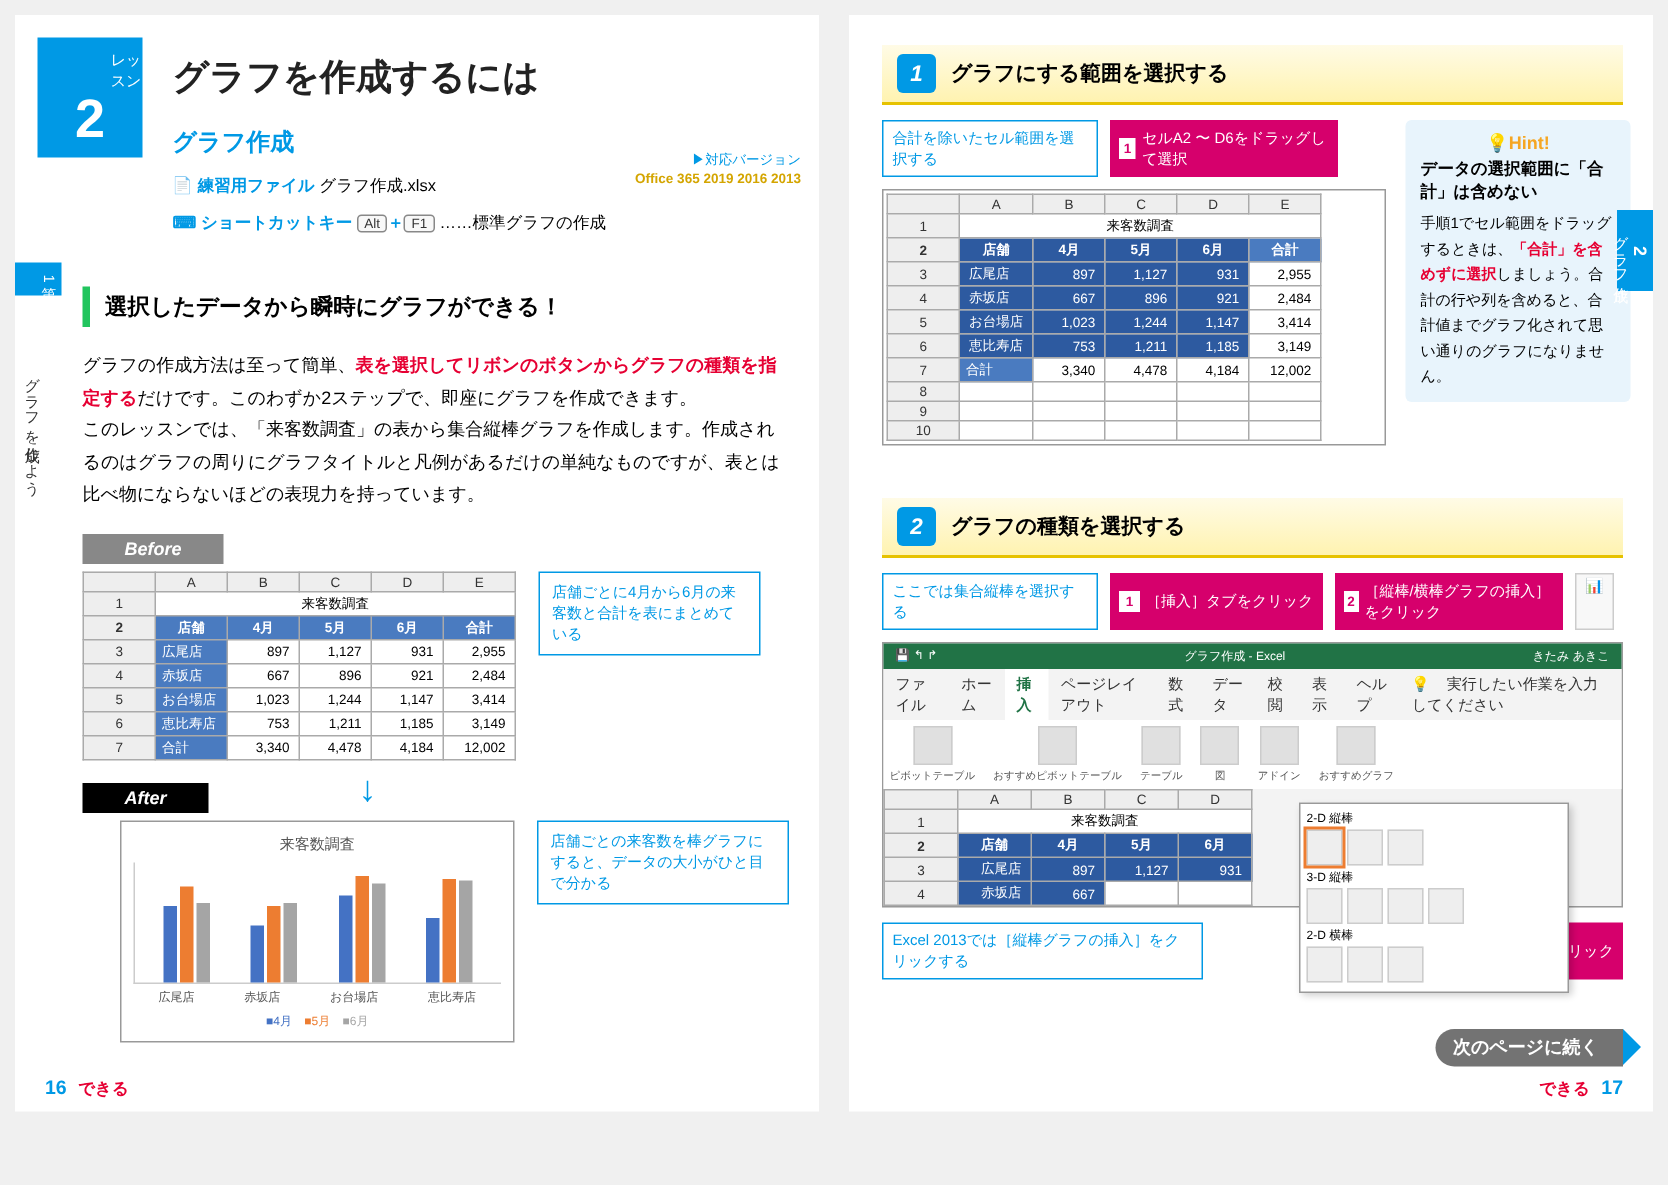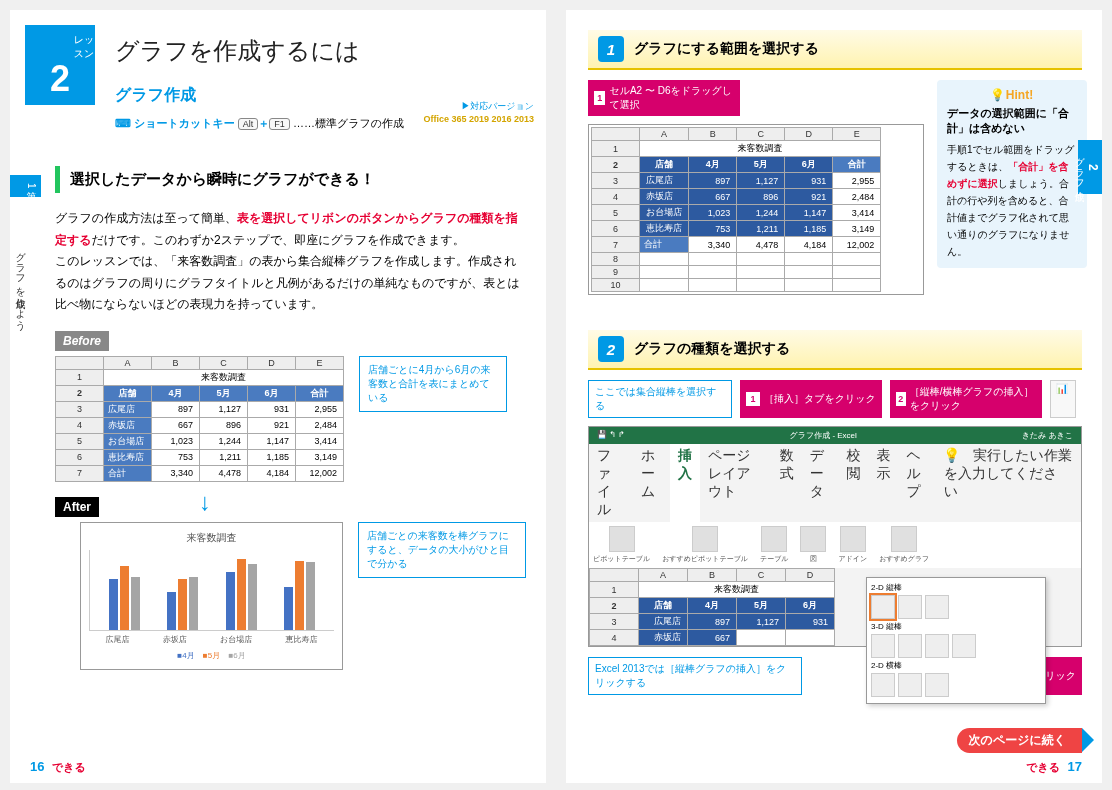--- a/index.html
+++ b/index.html
@@ -2,36 +2,36 @@
 <html><head>
 <meta charset="utf-8">
 <style>
 body { margin:0; padding:10px; background:#f0f0f0; font-family:"Hiragino Kaku Gothic Pro","Meiryo",sans-serif; font-size:12px; }
 .spread { display:flex; gap:20px; justify-content:center; }
 .page { width:540px; background:#fff; position:relative; padding:15px 20px 30px 20px; box-sizing:border-box; }
 
 .lesson-badge { position:absolute; left:15px; top:15px; width:70px; background:#0099e5; color:#fff; text-align:center; padding:8px 0; }
 .lesson-badge .lbl { font-size:10px;padding-left:48px; }
 .lesson-badge .num { font-size:36px; font-weight:bold; line-height:1; }
-.page-title { margin-left:85px; font-size:24px; font-weight:normal; color:#222; padding-top:10px; }
+.page-title { margin-left:85px; font-size:24px; font-weight:bold; color:#222; padding-top:10px; }
 .subtitle { margin-left:85px; color:#0099e5; font-size:16px; font-weight:bold; margin-top:18px; }
 .version-box { position:absolute; right:12px; top:90px; font-size:9px; text-align:right; line-height:1.4; }
 .version-box .lbl { color:#0099e5; }
 .version-box .ver { color:#d4a500; font-weight:bold; }
 .meta-line { margin-left:85px; margin-top:10px; font-size:11px; color:#0099e5; font-weight:bold; }
 .meta-line .black { color:#000; font-weight:normal; }
 .meta-line .key { display:inline-block; border:1px solid #888; border-radius:3px; padding:0 4px; font-size:9px; color:#333; background:#f8f8f8; font-weight:normal; }
 .chapter-tab { position:absolute; left:0; top:165px; width:25px; background:#0099e5; color:#fff; writing-mode:vertical-rl; font-size:10px; padding:8px 3px; text-align:center; }
 .chapter-side { position:absolute; left:3px; top:235px; writing-mode:vertical-rl; font-size:10px; color:#333; }
 .section-head { border-left:5px solid #22c55e; padding:4px 10px; font-size:15px; font-weight:bold; margin:35px 0 15px 25px; }
 .body-text { margin-left:25px; font-size:12px; line-height:1.8; }
 .body-text .red { color:#e60033; font-weight:bold; }
-.before-badge,.after-badge { display:inline-block; padding:3px 8px; color:#fff; font-weight:bold; font-size:12px; margin:15px 0 5px 25px; }
+.before-badge,.after-badge { display:inline-block; padding:3px 28px; color:#fff; font-weight:bold; font-size:12px; margin:15px 0 5px 25px; }
 .before-badge { background:#888; font-style:italic;}
-.after-badge { background:#000; }
+.after-badge { background:#000; font-style:italic;}
 .row { display:flex; gap:15px; margin-left:25px; align-items:flex-start; }
 .mini-table { border-collapse:collapse; font-size:9px; }
 .mini-table td { border:1px solid #aaa; padding:1px 6px; text-align:right; min-width:35px; background:#fff; }
 .mini-table .hd td { background:#4a7bc0; color:#fff; text-align:center; font-weight:bold; }
 .mini-table .rh { background:#eee !important; text-align:center; color:#333;}
 .mini-table .lh { background:#4a7bc0 !important; color:#fff; text-align:left; padding-left:4px;}
 .mini-table .sel { background:#2d5aa0 !important; color:#fff; }
 .callout { border:1px solid #0099e5; padding:6px 8px; font-size:10px; color:#0099e5; background:#fff; max-width:130px; }
 .arrow-down { text-align:center; color:#0099e5; font-size:24px; margin:5px 0; font-weight:bold; margin-left:100px;}
 .chart-box { border:1px solid #999; padding:8px; margin-left:25px; width:250px; background:#fff;}
@@ -55,49 +55,54 @@
 .excel-sheet { border:1px solid #999; padding:2px; background:#fff; margin-left:2px; max-width:330px;}
 .hint-box { position:absolute; right:15px; top:70px; width:130px; background:#e8f4fc; border-radius:4px; padding:8px 10px; font-size:10px; }
 .hint-box .hint-hd { color:#f5a623; font-weight:bold; text-align:center; font-size:12px;}
 .hint-box .hint-ttl { font-weight:bold; margin:4px 0; font-size:11px; line-height:1.4; color:#000;}
 .hint-box .hint-body { line-height:1.7; }
 .hint-box .hint-body .red { color:#e60033; font-weight:bold;}
 .side-tab-r { position:absolute; right:0; top:130px; width:20px; background:#0099e5; color:#fff; writing-mode:vertical-rl; font-size:10px; padding:10px 2px; text-align:center;}
 .side-tab-r .n2 {font-weight:bold; font-size:12px;}
 .excel-ribbon { border:1px solid #999; background:#f3f3f3; margin-left:2px; max-width:510px; font-size:8px;}
 .ribbon-bar { background:#217346; color:#fff; padding:3px 8px; display:flex; justify-content:space-between;}
-.ribbon-tabs { background:#f3f3f3; display:flex; font-size:14px; }
+.ribbon-tabs { background:#f3f3f3; display:flex; font-size:10px; }
 .ribbon-tabs span { padding:3px 8px; color:#333;}
 .ribbon-tabs .active { background:#fff; color:#217346; font-weight:bold;}
 .ribbon-body { background:#fff; padding:4px; display:flex; gap:12px;}
 .ribbon-grp { text-align:center; font-size:7px; color:#555;}
 .ribbon-grp .ico { width:24px; height:24px; background:#e0e0e0; margin:0 auto 2px; border:1px solid #ccc;}
 .chart-pick { position:absolute; background:#fff; border:1px solid #999; padding:4px; font-size:8px; width:170px; margin-top:-70px; margin-left:280px; box-shadow:2px 2px 5px rgba(0,0,0,0.2);}
 .chart-pick .row2 { display:flex; gap:3px; margin:2px 0;}
 .chart-pick .thumb { width:22px; height:22px; background:#eee; border:1px solid #ccc;}
-.footer-arrow { float:right; background:#ef4444; color:#fff; font-size:12px; font-weight:bold; padding:4px 16px 4px 12px; border-radius:14px 0 0 14px; margin-top:25px; position:relative;}
+.footer-arrow { float:right; background:#737373; color:#fff; font-size:12px; font-weight:bold; padding:4px 16px 4px 12px; border-radius:14px 0 0 14px; margin-top:25px; position:relative;}
 .footer-arrow::after { content:""; position:absolute; right:-12px; top:0; border-left:12px solid #0099e5; border-top:12px solid transparent; border-bottom:12px solid transparent;}
 .page-num-right { position:absolute; bottom:8px; right:20px; font-size:13px; color:#0099e5; font-weight:bold;}
 .page-num-right .dek { color:#e60033; font-size:11px; margin-right:4px;}
 </style>
 </head>
 <body>
 
 <div class="spread">
 
 <div class="page">
   <div class="lesson-badge">
     <div class="lbl">レッスン</div>
     <div class="num">2</div>
   </div>
   <div class="page-title">グラフを作成するには</div>
   <div class="subtitle">グラフ作成</div>
   <div class="version-box">
     <div class="lbl">▶対応バージョン</div>
     <div class="ver">Office 365  2019  2016  2013</div>
+  </div>
+  <div class="meta-line">
+    <span class="icon">📄</span>
+    <span>練習用ファイル</span>
+    <span class="black">グラフ作成.xlsx</span>
   </div>
   <div class="meta-line">
     <span class="icon">⌨</span>
     <span>ショートカットキー</span>
     <span class="key">Alt</span>＋<span class="key">F1</span>
     <span class="black">……標準グラフの作成</span>
   </div>
   <div class="chapter-tab">第1章</div>
   <div class="chapter-side">グラフを作成しよう</div>
 
@@ -230,20 +235,21 @@
     <span class="dek">できる</span>
   </div>
 </div>
 
 <div class="page">
   <div class="step-header">
     <span class="circle">1</span>
     <span>グラフにする範囲を選択する</span>
   </div>
   <div class="instr-row">
+    <div class="instr-blue">合計を除いたセル範囲を選択する</div>
     <div class="instr-mag">
           <span class="n">1</span>
           <span>セルA2 〜 D6をドラッグして選択</span>
         </div>
   </div>
   <div class="excel-sheet">
     <table class="mini-table">
       <tbody>
             <tr>
               <td class="rh"></td>

